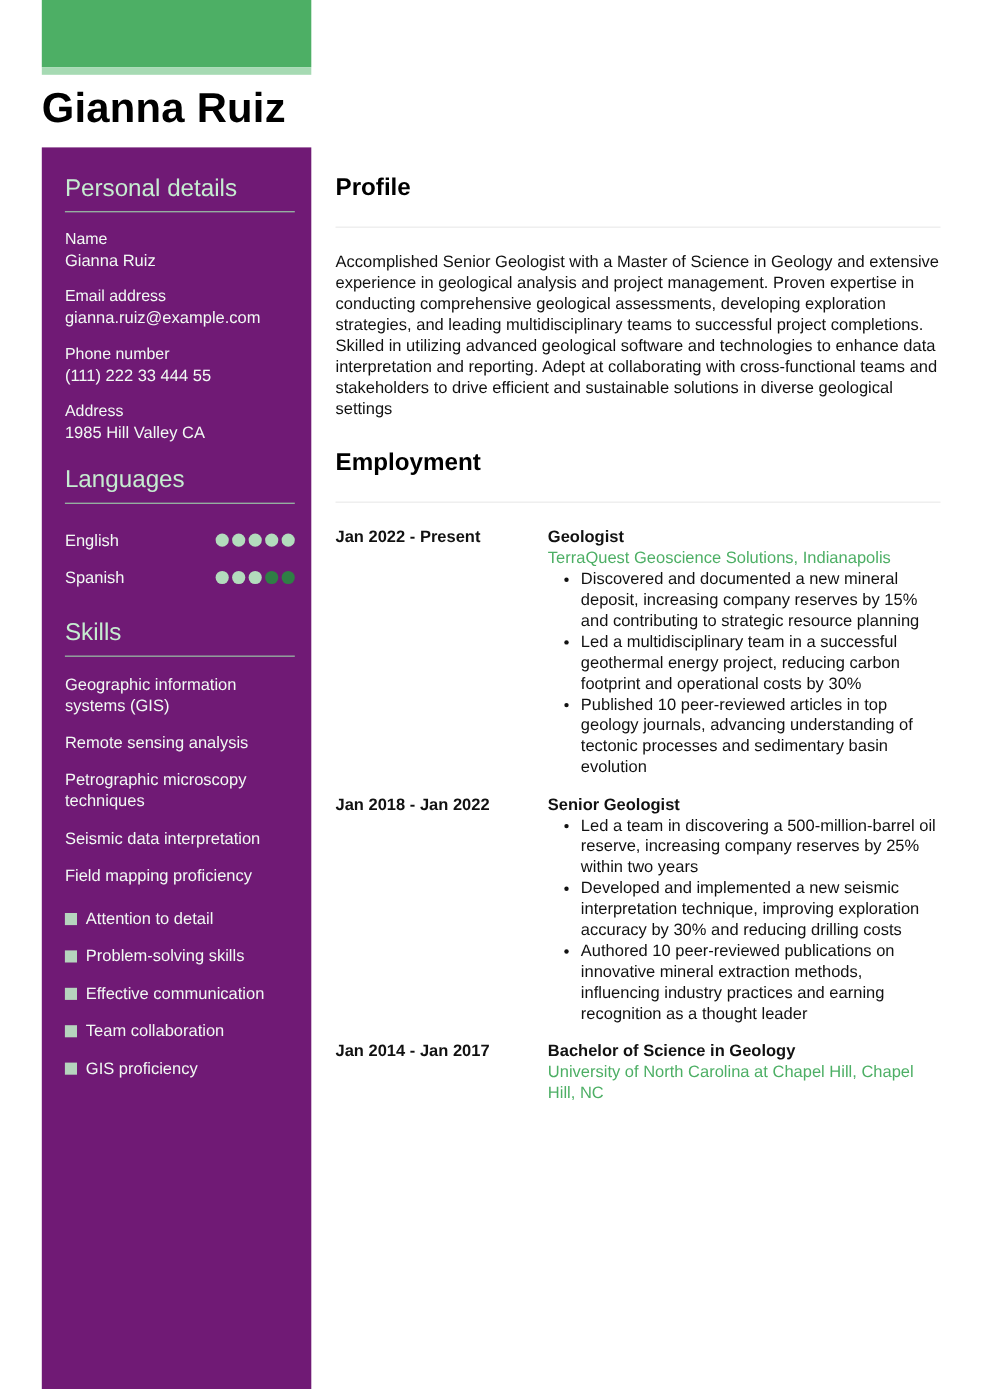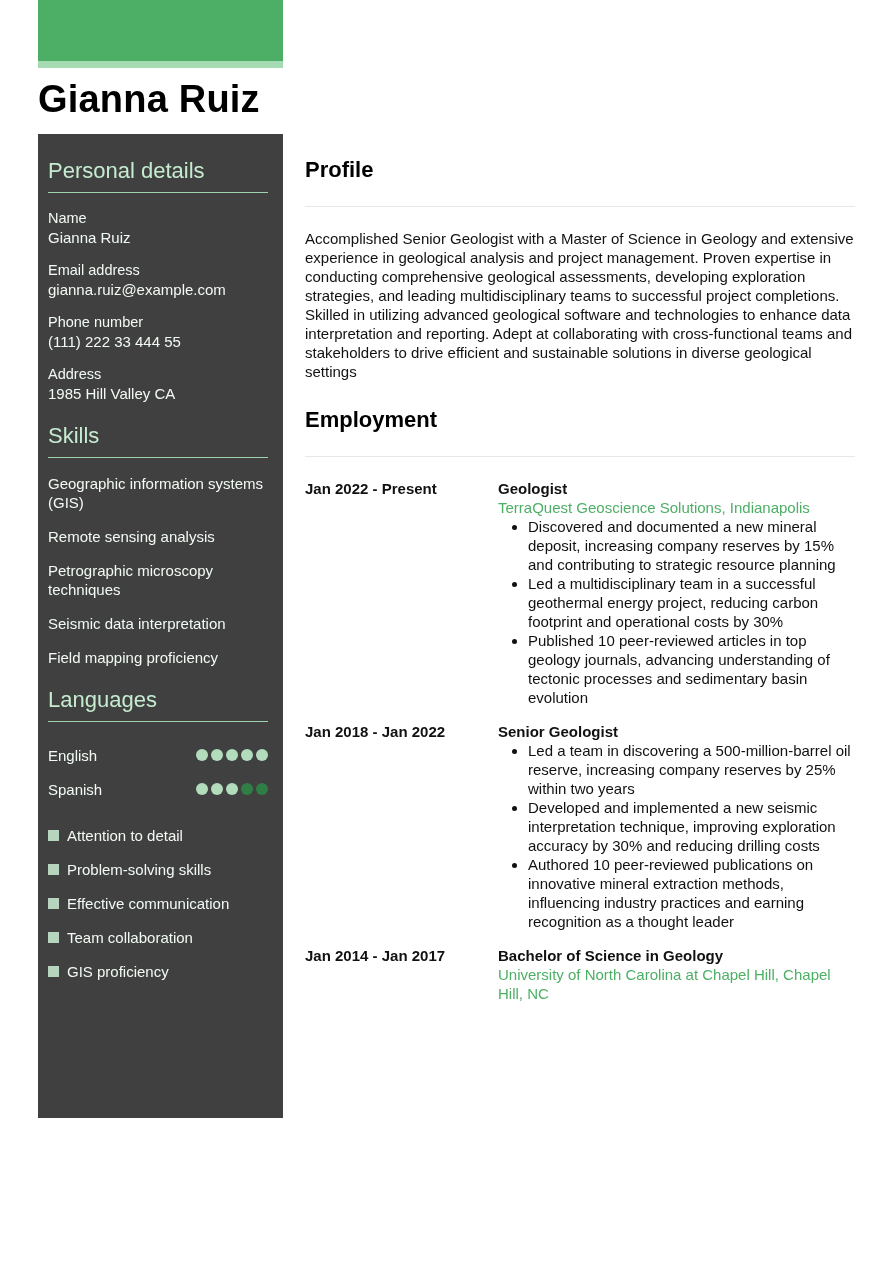--- a/index.html
+++ b/index.html
@@ -4,21 +4,21 @@
 <style>
   * { box-sizing: border-box; margin: 0; padding: 0; }
   html, body { width: 893px; height: 1263px; background: #ffffff; overflow: hidden; }
   body { position: relative; font-family: "Liberation Sans", sans-serif; color: #111; }
 
   .top-band { position: absolute; left: 38px; top: 0; width: 245px; height: 61px; background: #4daf65; }
   .top-band-accent { position: absolute; left: 38px; top: 61px; width: 245px; height: 7px; background: #a6dab3; }
 
   .name { position: absolute; left: 38px; top: 78px; font-size: 38px; font-weight: bold; color: #000; letter-spacing: 0.2px; }
 
-  .sidebar { position: absolute; left: 38px; top: 134px; width: 245px; height: 984px; background: #404040; padding: 24px 15px 0 10px; color: #eef7f0; }
+  .sidebar { position: absolute; left: 38px; top: 134px; width: 245px; height: 1129px; background: #701a75; padding: 24px 15px 0 21px; color: #eef7f0; }
   .side-heading { font-size: 22px; color: #c6ecd0; font-weight: normal; padding-bottom: 8px; border-bottom: 1px solid #9ed3ab; margin-bottom: 16px; }
   .side-section { margin-bottom: 20px; }
   .pd-item { margin-bottom: 14px; }
   .pd-label { font-size: 14.5px; font-weight: normal; color: #f2faf4; line-height: 19px; }
   .pd-value { font-size: 15px; color: #f2faf4; line-height: 19px; }
 
   .lang-row { display: flex; justify-content: space-between; align-items: center; height: 34px; margin-top: -8px; margin-bottom: 8px; }
   .lang-row:first-of-type { margin-top: 0; }
   .lang-name { font-size: 15px; color: #f2faf4; }
   .dots { display: flex; gap: 3px; }
@@ -65,31 +65,20 @@
       <div class="pd-label">Phone number</div>
       <div class="pd-value">(111) 222 33 444 55</div>
     </div>
     <div class="pd-item">
       <div class="pd-label">Address</div>
       <div class="pd-value">1985 Hill Valley CA</div>
     </div>
   </section>
 
   <section class="side-section">
-    <h2 class="side-heading">Skills</h2>
-    <div id="skills-list">
-        <div class="skill">Geographic information systems (GIS)</div>
-        <div class="skill">Remote sensing analysis</div>
-        <div class="skill">Petrographic microscopy techniques</div>
-        <div class="skill">Seismic data interpretation</div>
-        <div class="skill">Field mapping proficiency</div>
-      </div>
-  </section>
-
-  <section class="side-section">
     <h2 class="side-heading">Languages</h2>
     <div id="lang-list">
         <div class="lang-row">
           <span class="lang-name">English</span>
           <span class="dots">
             <span class="dot"></span>
             <span class="dot"></span>
             <span class="dot"></span>
             <span class="dot"></span>
             <span class="dot"></span>
@@ -98,20 +87,31 @@
         <div class="lang-row">
           <span class="lang-name">Spanish</span>
           <span class="dots">
             <span class="dot"></span>
             <span class="dot"></span>
             <span class="dot"></span>
             <span class="dot off"></span>
             <span class="dot off"></span>
           </span>
         </div>
+      </div>
+  </section>
+
+  <section class="side-section">
+    <h2 class="side-heading">Skills</h2>
+    <div id="skills-list">
+        <div class="skill">Geographic information systems (GIS)</div>
+        <div class="skill">Remote sensing analysis</div>
+        <div class="skill">Petrographic microscopy techniques</div>
+        <div class="skill">Seismic data interpretation</div>
+        <div class="skill">Field mapping proficiency</div>
       </div>
   </section>
 
   <section class="side-section">
     <div id="qualities-list">
         <div class="quality">
           <span class="bullet"></span>
           <span>Attention to detail</span>
         </div>
         <div class="quality">

